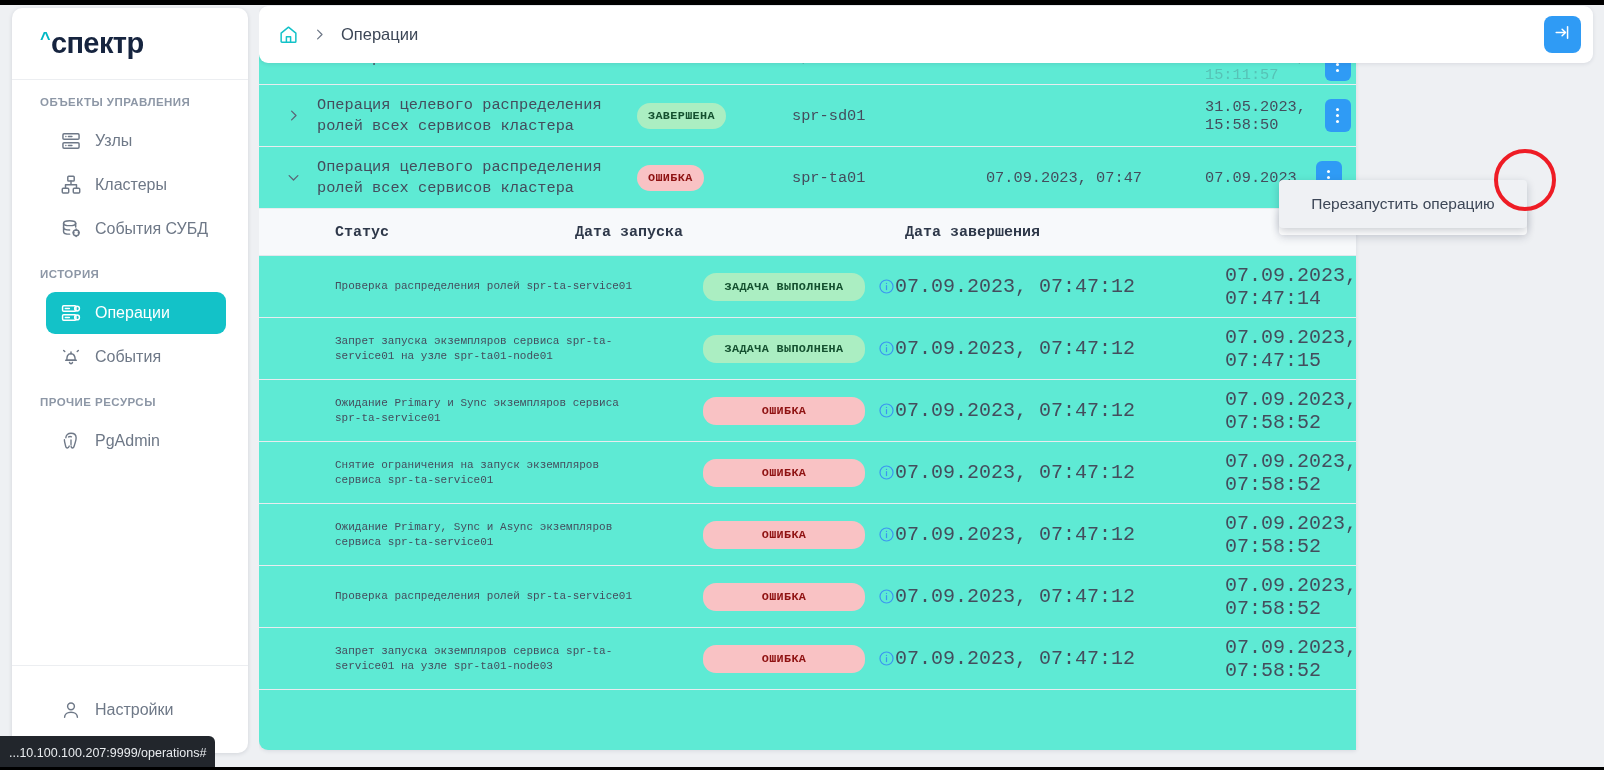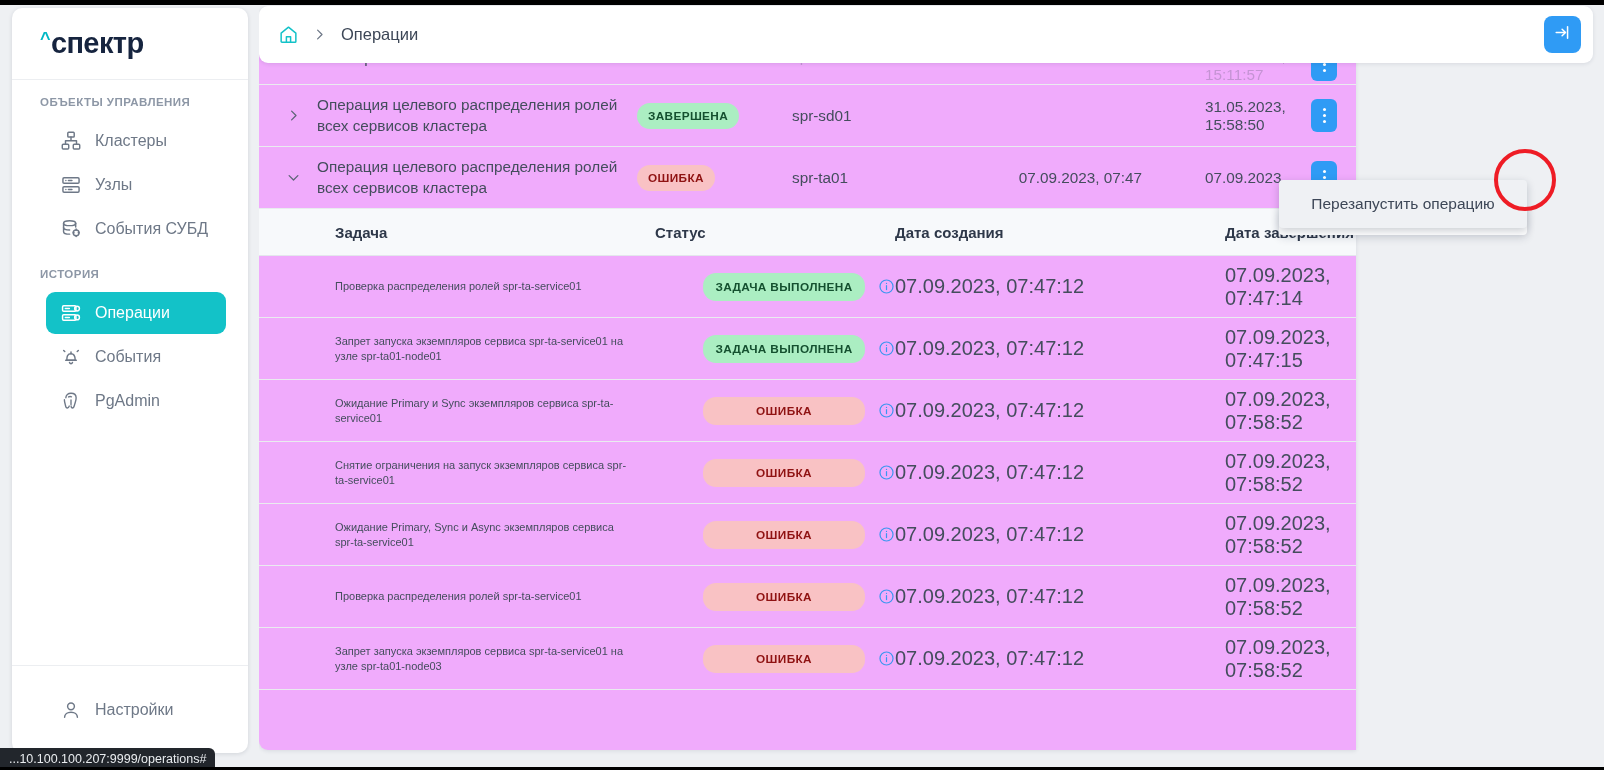--- a/index.html
+++ b/index.html
@@ -100,24 +100,25 @@
     border-radius: 8px;
     display: flex; align-items: center; justify-content: center;
     cursor: pointer;
   }
 
   
   .ops-panel {
     position: absolute;
     left: 0; top: 48px;
     width: 1097px; height: 702px;
-    background: #f0abfc;
+    background: #5eead4;
     border-radius: 9px 0 0 9px;
     box-shadow: 0 1px 4px rgba(20,30,55,.10);
     overflow: hidden;
+    font-family: Liberation Mono, monospace;
   }
   .op-row {
     display: flex; align-items: center;
     border-bottom: 1px solid #e9ecef;
     padding: 0 0 0 10px;
     min-height: 62px;
     position: relative;
   }
   .op-row.partial { min-height: 30px; align-items: flex-start; overflow: hidden; }
   .op-chevron {
@@ -222,21 +223,21 @@
     border: 4px solid #ee1c25;
     border-radius: 50%;
     z-index: 60;
     pointer-events: none;
   }
 
   
   .statusbar {
     position: absolute;
     left: 0; bottom: 0;
-    height: 22px;
+    height: 34px;
     padding: 0 9px;
     background: #22262c;
     color: #e9ecef;
     font-size: 12.5px;
     font-family: "Liberation Sans", sans-serif;
     display: flex; align-items: center;
     border-radius: 0 6px 0 0;
     z-index: 70;
     white-space: nowrap;
   }
@@ -262,38 +263,38 @@
       </div>
     </div>
 
     <div class="nav-scroll">
 
       <div class="nav-group-title">ОБЪЕКТЫ УПРАВЛЕНИЯ</div>
 
       <div class="nav-item">
         <span class="ic">
           <svg width="22" height="22" viewBox="0 0 24 24" fill="none" stroke="#6e7887" stroke-width="1.6" stroke-linecap="round" stroke-linejoin="round">
+            <rect x="3.2" y="4.2" width="17.6" height="6" rx="1.2"></rect>
+            <rect x="3.2" y="13.8" width="17.6" height="6" rx="1.2"></rect>
+            <path d="M6.4 7.2h.01M9.2 7.2h3.8M6.4 16.8h.01M9.2 16.8h3.8"></path>
+          </svg>
+        </span>
+        <span>Узлы</span>
+      </div>
+
+      <div class="nav-item">
+        <span class="ic">
+          <svg width="22" height="22" viewBox="0 0 24 24" fill="none" stroke="#6e7887" stroke-width="1.6" stroke-linecap="round" stroke-linejoin="round">
             <rect x="8.5" y="2.5" width="7" height="5.2" rx="1"></rect>
             <rect x="2.5" y="15.5" width="7" height="5.2" rx="1"></rect>
             <rect x="14.5" y="15.5" width="7" height="5.2" rx="1"></rect>
             <path d="M12 7.7v4.1M6 15.5v-3.7h12v3.7"></path>
           </svg>
         </span>
         <span>Кластеры</span>
-      </div>
-
-      <div class="nav-item">
-        <span class="ic">
-          <svg width="22" height="22" viewBox="0 0 24 24" fill="none" stroke="#6e7887" stroke-width="1.6" stroke-linecap="round" stroke-linejoin="round">
-            <rect x="3.2" y="4.2" width="17.6" height="6" rx="1.2"></rect>
-            <rect x="3.2" y="13.8" width="17.6" height="6" rx="1.2"></rect>
-            <path d="M6.4 7.2h.01M9.2 7.2h3.8M6.4 16.8h.01M9.2 16.8h3.8"></path>
-          </svg>
-        </span>
-        <span>Узлы</span>
       </div>
 
       <div class="nav-item">
         <span class="ic">
           <svg width="22" height="22" viewBox="0 0 24 24" fill="none" stroke="#6e7887" stroke-width="1.6" stroke-linecap="round" stroke-linejoin="round">
             <ellipse cx="10.5" cy="5.6" rx="6.6" ry="2.7"></ellipse>
             <path d="M3.9 5.6v9.3c0 1.5 3 2.7 6.6 2.7"></path>
             <path d="M17.1 5.6v4.2"></path>
             <path d="M3.9 10.3c0 1.5 3 2.7 6.6 2.7"></path>
             <circle cx="17.6" cy="16.2" r="3.2"></circle>
@@ -324,20 +325,21 @@
             <path d="M7.4 15.6c0-4.2.7-7.2 4.6-7.2s4.6 3 4.6 7.2z"></path>
             <path d="M6.2 15.6h11.6"></path>
             <path d="M10.4 18c.3.9.9 1.4 1.6 1.4s1.3-.5 1.6-1.4"></path>
             <path d="M12 8.4V6.6"></path>
             <path d="M5.2 6.1 4 4.9M18.8 6.1 20 4.9"></path>
           </svg>
         </span>
         <span>События</span>
       </div>
 
+      <div class="nav-group-title spaced">ПРОЧИЕ РЕСУРСЫ</div>
 
       <div class="nav-item">
         <span class="ic">
           <svg width="22" height="22" viewBox="0 0 24 24" fill="none" stroke="#6e7887" stroke-width="1.5" stroke-linecap="round" stroke-linejoin="round">
             <path d="M6.4 8.5c0-3.1 2.4-5 5.6-5s5.6 1.9 5.6 5c0 3.4-1 5-1.6 7.2-.4 1.4-.7 4-2.6 4-1 0-1.3-1-1.3-2.2"></path>
             <path d="M10.1 17.5c-.4 1.2-1 2.2-2 2.2-1.5 0-2-2-2.3-3.6-.4-2-1-3.3-1-5.6"></path>
             <path d="M9.3 7.6c.9-.5 2.2-.6 3.2-.2"></path>
             <path d="M12 10.8v5.1"></path>
           </svg>
         </span>
@@ -423,23 +425,22 @@
           <div class="kebab-btn">
               <i></i>
               <i></i>
               <i></i>
             </div>
         </div>
       </div>
 
       <div class="task-head">
         <div class="t-spacer"></div>
-        <div class="t-name">Задача</div>
         <div class="t-status">Статус</div>
-        <div class="t-created">Дата создания</div>
+        <div class="t-created">Дата запуска</div>
         <div class="t-finished">Дата завершения</div>
       </div>
 
       <div class="task-row">
         <div class="t-spacer"></div>
         <div class="t-name">Проверка распределения ролей spr-ta-service01</div>
         <div class="t-status">
           <span class="badge task-done">ЗАДАЧА ВЫПОЛНЕНА</span>
           <span class="info-icon">
             <svg width="17" height="17" viewBox="0 0 24 24" fill="none" stroke="#3b96f0" stroke-width="1.7">

